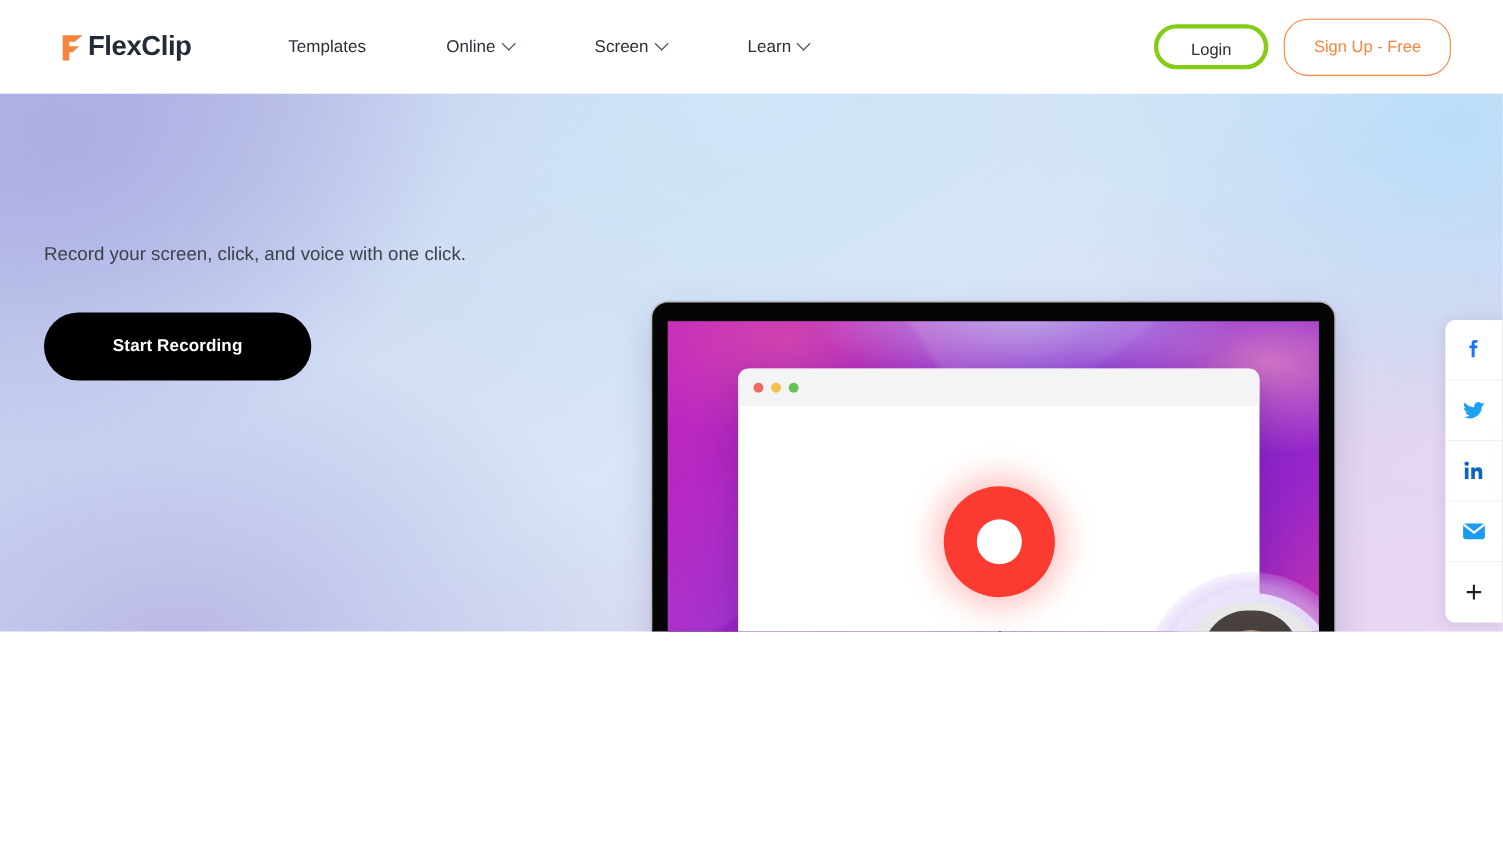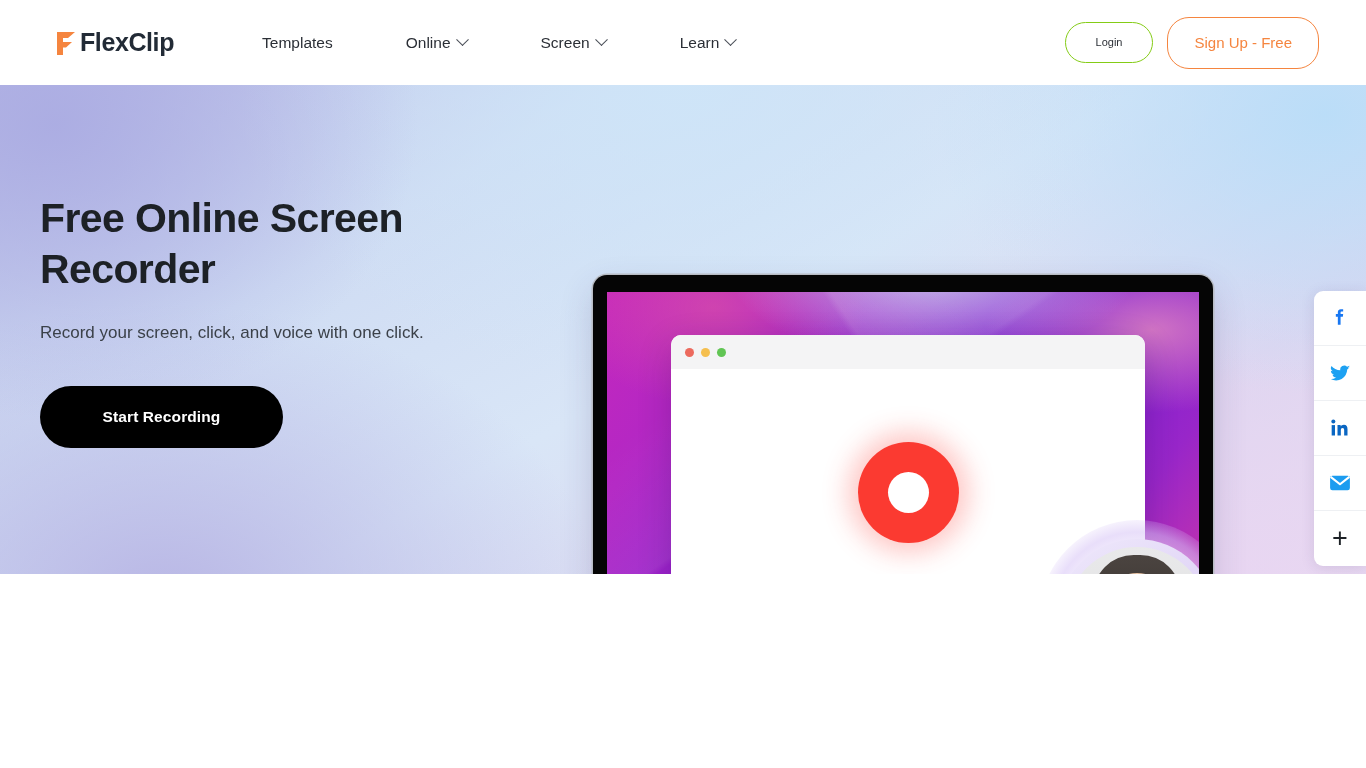--- a/index.html
+++ b/index.html
@@ -55,26 +55,26 @@
     border-right:1.7px solid #4a4f58;
     border-bottom:1.7px solid #4a4f58;
     transform:rotate(45deg) translate(-2px,-2px);
   }
 
   .header-actions{
     margin-left:auto; margin-right:47px;
     display:flex; align-items:center; gap:14px;
   }
   .btn-login{
-    border:1px solid #84cc16;
+    border:4px solid #84cc16;
     background:#fff;
     border-radius:22px;
     padding:0 30px;
     height:41px; line-height:39px;
-    font-size:11px; color:#2b2f36;
+    font-size:15px; color:#2b2f36;
     cursor:pointer;
   }
   .btn-signup{
     border:1px solid #f5853f;
     background:#fff;
     border-radius:22px;
     padding:0 26px;
     height:52px; line-height:39px;
     font-size:15px; color:#f5853f; font-weight:500;
     cursor:pointer;
@@ -292,21 +292,20 @@
 
   <div class="header-actions">
     <button class="btn-login">Login</button>
     <button class="btn-signup">Sign Up - Free</button>
   </div>
 </header>
 
 <section class="hero">
 
   <div class="hero-copy">
-    <h1 class="hero-title">Free Online Screen Recorder</h1>
     <p class="hero-sub">Record your screen, click, and voice with one click.</p>
     <button class="btn-record">Start Recording</button>
   </div>
 
   <div class="laptop">
 
     <div class="laptop-lid">
       <div class="screen">
 
         <div class="rec-window">

